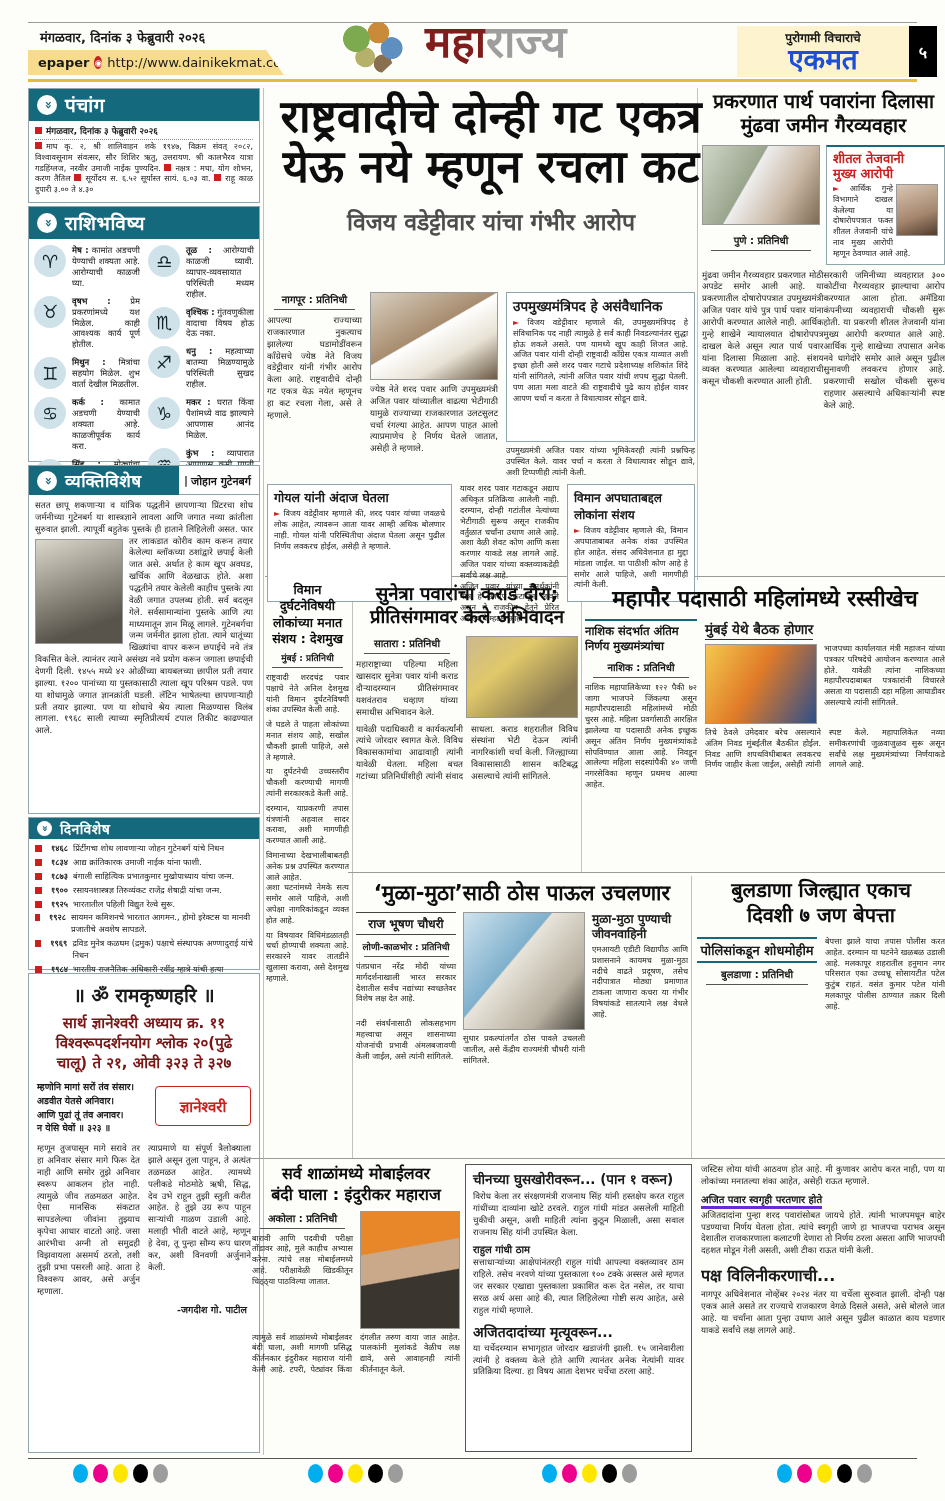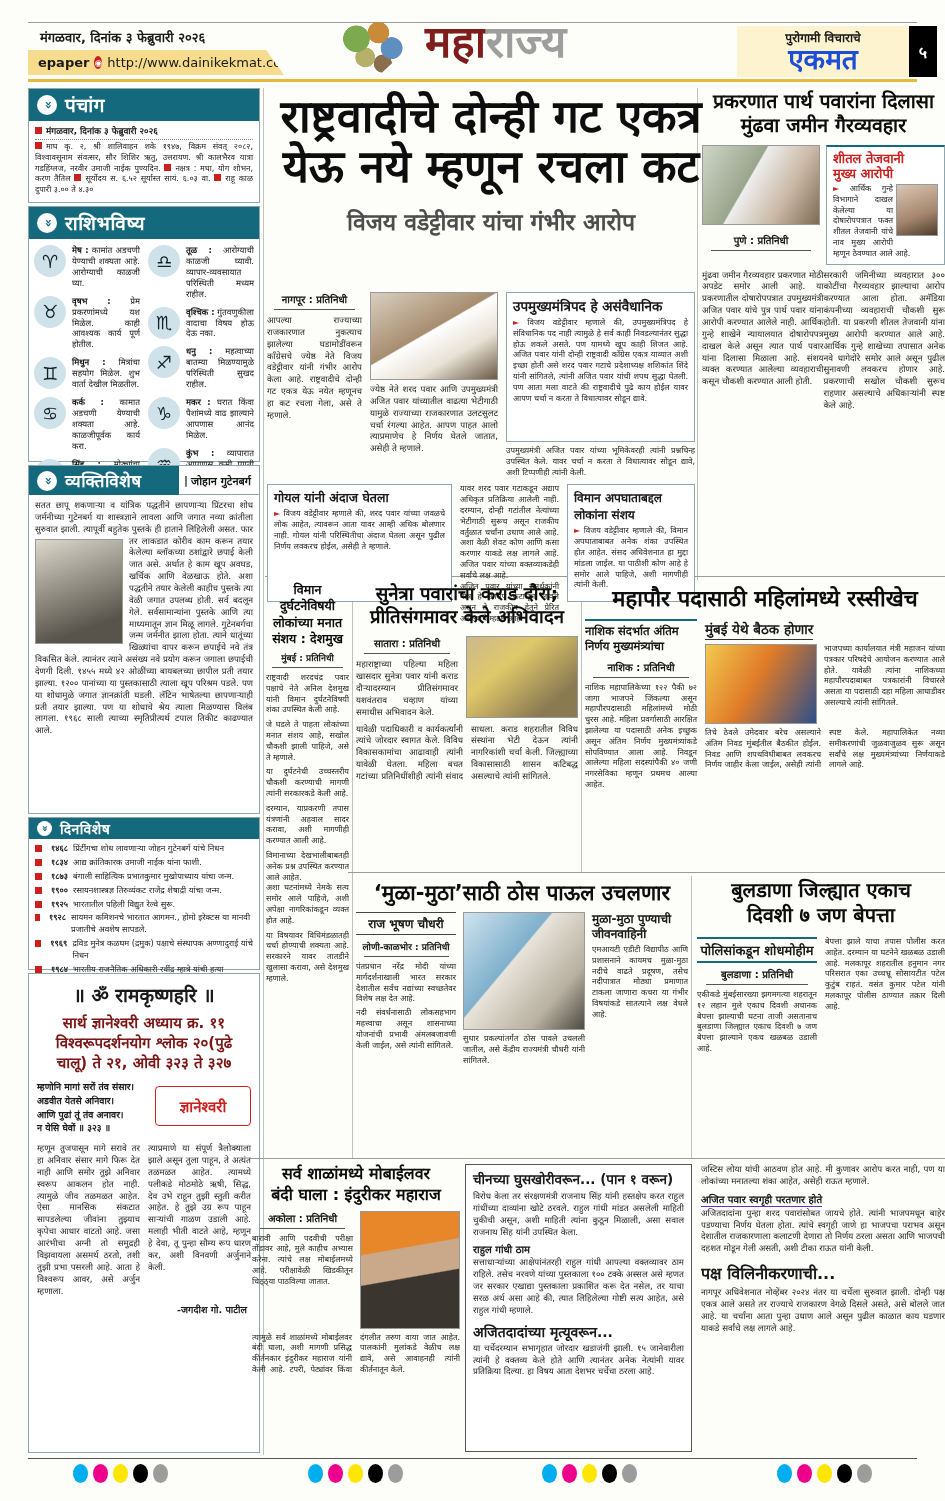--- a/index.html
+++ b/index.html
@@ -373,21 +373,21 @@
   </div>
 
   <div class="abs" style="left:356px;top:878px;width:332px;height:278px;overflow:hidden">
     <div class="hl" style="font-size:21px">‘मुळा-मुठा’साठी ठोस पाऊल उचलणार</div>
     <div style="display:flex;gap:7px;margin-top:6px">
       <div style="flex:0 0 100px">
         <div style="border-top:1px solid #444;border-bottom:1px solid #444;text-align:center;font-weight:bold;font-size:12px;padding:2px 0">राज भूषण चौधरी</div>
         <div class="dl" style="margin-top:5px;font-size:9px">लोणी-काळभोर : प्रतिनिधी</div>
         <div class="dl-rule"></div>
         <div class="body-s">पंतप्रधान नरेंद्र मोदी यांच्या मार्गदर्शनाखाली भारत सरकार देशातील सर्वच नद्यांच्या स्वच्छतेवर विशेष लक्ष देत आहे.</div>
-        <div class="body-s" style="margin-top:3px">नदी संवर्धनासाठी लोकसहभाग महत्त्वाचा असून शासनाच्या योजनांची प्रभावी अंमलबजावणी केली जाईल, असे त्यांनी सांगितले.</div>
+        <div class="body-s" style="margin-top:14px">नदी संवर्धनासाठी लोकसहभाग महत्त्वाचा असून शासनाच्या योजनांची प्रभावी अंमलबजावणी केली जाईल, असे त्यांनी सांगितले.</div>
       </div>
       <div style="flex:1">
         <div class="photo" style="width:100%;height:118px;background:linear-gradient(130deg,#cfe3ee,#7fb0cc 40%,#e8e4da 41%,#b8b0a0 75%,#4d4a42)"></div>
         <div class="body-s" style="margin-top:4px">सुधार प्रकल्पांतर्गत ठोस पावले उचलली जातील, असे केंद्रीय राज्यमंत्री चौधरी यांनी सांगितले.</div>
       </div>
       <div style="flex:0 0 96px">
         <div style="font-weight:bold;font-size:12px;line-height:1.25">मुळा-मुठा पुण्याची जीवनवाहिनी</div>
         <div class="body-s" style="margin-top:3px">एमआयटी एडीटी विद्यापीठ आणि प्रशासनाने कायमच मुळा-मुठा नदीचे वाढते प्रदूषण, तसेच नदीपात्रात मोठ्या प्रमाणात टाकला जाणारा कचरा या गंभीर विषयांकडे सातत्याने लक्ष वेधले आहे.</div>
       </div>
     </div>
@@ -398,21 +398,20 @@
       <div>बुलडाणा जिल्ह्यात एकाच</div>
       <div>दिवशी ७ जण बेपत्ता</div>
     </div>
     <div style="display:flex;gap:8px;margin-top:7px">
       <div style="flex:1">
         <div class="teal-rule"></div>
         <div style="font-weight:bold;font-size:13px;text-align:center">पोलिसांकडून शोधमोहीम</div>
         <div class="teal-rule"></div>
         <div class="dl" style="margin-top:4px">बुलडाणा : प्रतिनिधी</div>
         <div class="dl-rule"></div>
-        <div class="body-s">एकीकडे मुंबईसारख्या झगमगत्या शहरातून १२ लहान मुले एकाच दिवशी अचानक बेपत्ता झाल्याची घटना ताजी असतानाच बुलडाणा जिल्ह्यात एकाच दिवशी ७ जण बेपत्ता झाल्याने एकच खळबळ उडाली आहे.</div>
       </div>
       <div class="body-s" style="flex:1;padding-top:2px">बेपत्ता झाले याचा तपास पोलीस करत आहेत. दरम्यान या घटनेने खळबळ उडाली आहे. मलकापूर शहरातील हनुमान नगर परिसरात एका उच्चभ्रू सोसायटीत पटेल कुटुंब राहतं. वसंत कुमार पटेल यांनी मलकापूर पोलीस ठाण्यात तक्रार दिली आहे.</div>
     </div>
   </div>
 
   <div class="abs" style="left:252px;top:1164px;width:208px;height:288px;overflow:hidden">
     <div class="hl" style="font-size:16px;line-height:1.3">
       <div>सर्व शाळांमध्ये मोबाईलवर</div>
       <div>बंदी घाला : इंदुरीकर महाराज</div>
     </div>
@@ -433,21 +432,21 @@
     <div style="font-weight:bold;font-size:13.5px;margin-bottom:3px">चीनच्या घुसखोरीवरून... (पान १ वरून)</div>
     <div class="body-t">विरोध केला तर संरक्षणमंत्री राजनाथ सिंह यांनी हस्तक्षेप करत राहुल गांधींच्या दाव्यांना खोटे ठरवले. राहुल गांधी मांडत असलेली माहिती चुकीची असून, अशी माहिती त्यांना कुठून मिळाली, असा सवाल राजनाथ सिंह यांनी उपस्थित केला.</div>
     <div style="font-weight:bold;font-size:10px;margin:4px 0 1px">राहुल गांधी ठाम</div>
     <div class="body-t">सत्ताधाऱ्यांच्या आक्षेपांनंतरही राहुल गांधी आपल्या वक्तव्यावर ठाम राहिले. तसेच नरवणे यांच्या पुस्तकाला १०० टक्के अस्सल असे म्हणत जर सरकार एखाद्या पुस्तकाला प्रकाशित करू देत नसेल, तर याचा सरळ अर्थ असा आहे की, त्यात लिहिलेल्या गोष्टी सत्य आहेत, असे राहुल गांधी म्हणाले.</div>
     <div style="font-weight:bold;font-size:14px;margin:5px 0 2px">अजितदादांच्या मृत्यूवरून...</div>
     <div class="body-t">या चर्चेदरम्यान सभागृहात जोरदार खडाजंगी झाली. १५ जानेवारीला त्यांनी हे वक्तव्य केले होते आणि त्यानंतर अनेक नेत्यांनी यावर प्रतिक्रिया दिल्या. हा विषय आता देशभर चर्चेचा ठरला आहे.</div>
   </div>
 
   <div class="abs" style="left:701px;top:1164px;width:244px;height:288px;overflow:hidden">
     <div class="body-t">जस्टिस लोया यांची आठवण होत आहे. मी कुणावर आरोप करत नाही, पण या लोकांच्या मनातल्या शंका आहेत, असेही राऊत म्हणाले.</div>
-    <div style="font-weight:bold;font-size:10px;margin:4px 0 1px;border-bottom:1px solid #6d28d9;display:inline-block">अजित पवार स्वगृही परतणार होते</div>
+    <div style="font-weight:bold;font-size:10px;margin:4px 0 1px;border-bottom:3px solid #6d28d9;display:inline-block">अजित पवार स्वगृही परतणार होते</div>
     <div class="body-t">अजितदादांना पुन्हा शरद पवारांसोबत जायचे होते. त्यांनी भाजपमधून बाहेर पडण्याचा निर्णय घेतला होता. त्यांचे स्वगृही जाणे हा भाजपचा पराभव असून देशातील राजकारणाला कलाटणी देणारा तो निर्णय ठरला असता आणि भाजपची दहशत मोडून गेली असती, अशी टीका राऊत यांनी केली.</div>
     <div style="font-weight:bold;font-size:16px;margin:7px 0 3px">पक्ष विलिनीकरणाची...</div>
     <div class="body-t">नागपूर अधिवेशनात नोव्हेंबर २०२४ नंतर या चर्चेला सुरुवात झाली. दोन्ही पक्ष एकत्र आले असते तर राज्याचे राजकारण वेगळे दिसले असते, असे बोलले जात आहे. या चर्चांना आता पुन्हा उधाण आले असून पुढील काळात काय घडणार याकडे सर्वांचे लक्ष लागले आहे.</div>
   </div>
 
   <div class="abs hline" style="left:28px;top:1458px;width:889px;background:#555"></div>
   <div class="abs" style="left:28px;top:1464px;width:889px;display:flex;justify-content:space-between;padding:0 45px">
     <div class="dotg">
         <span class="dot c"></span>
         <span class="dot m"></span>

